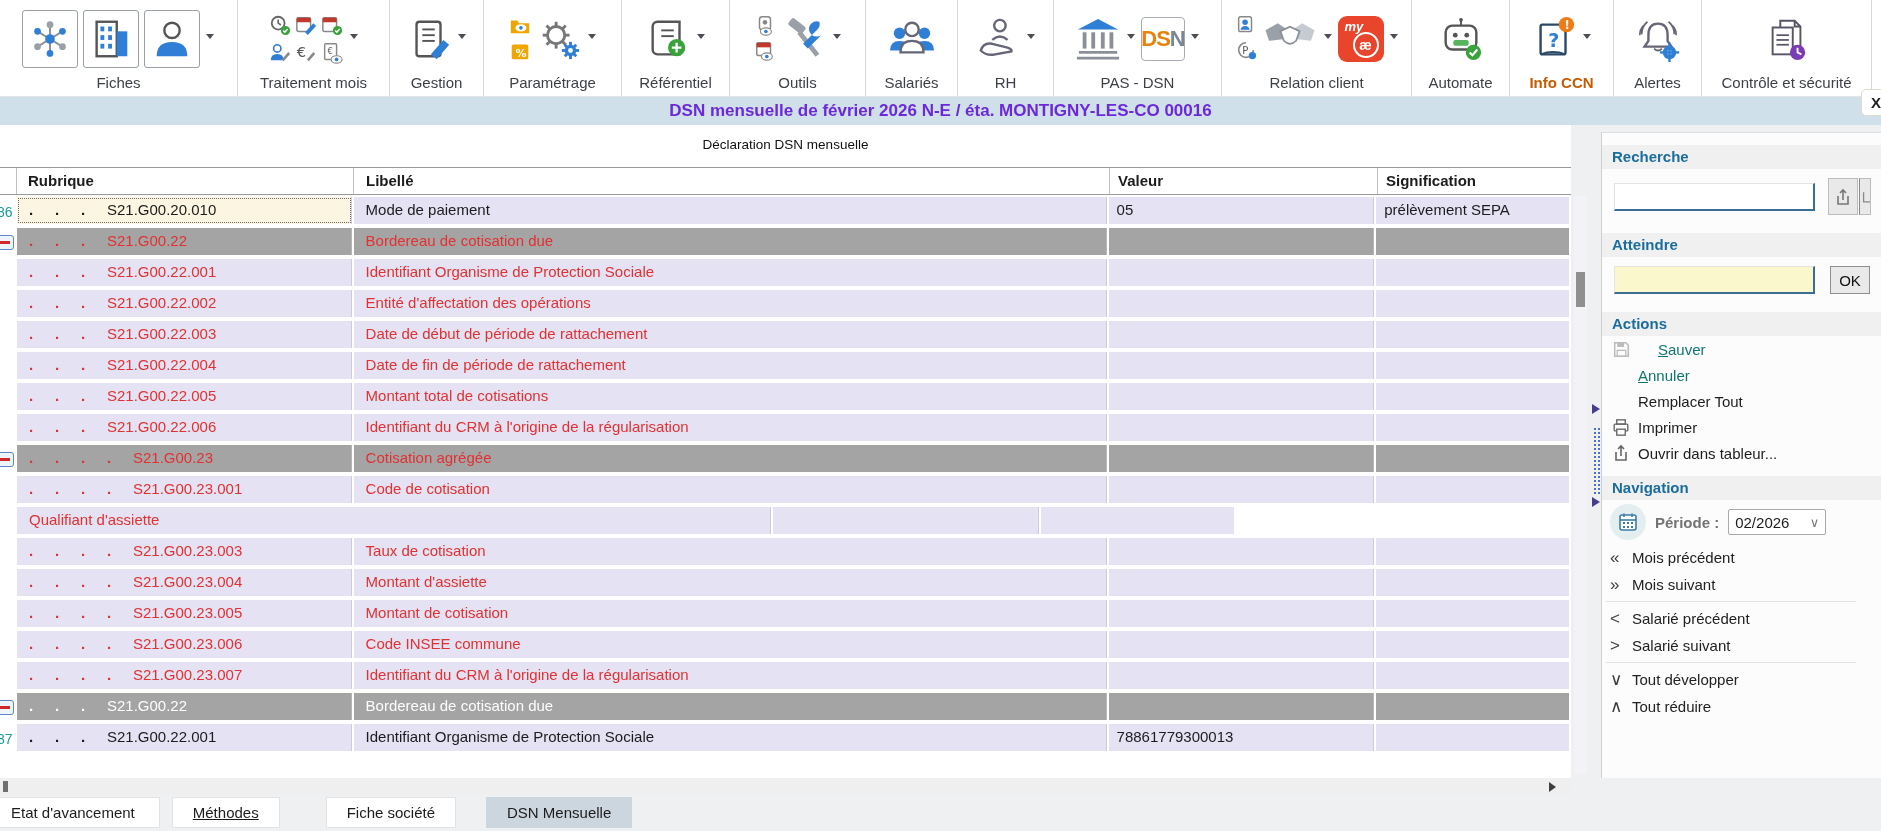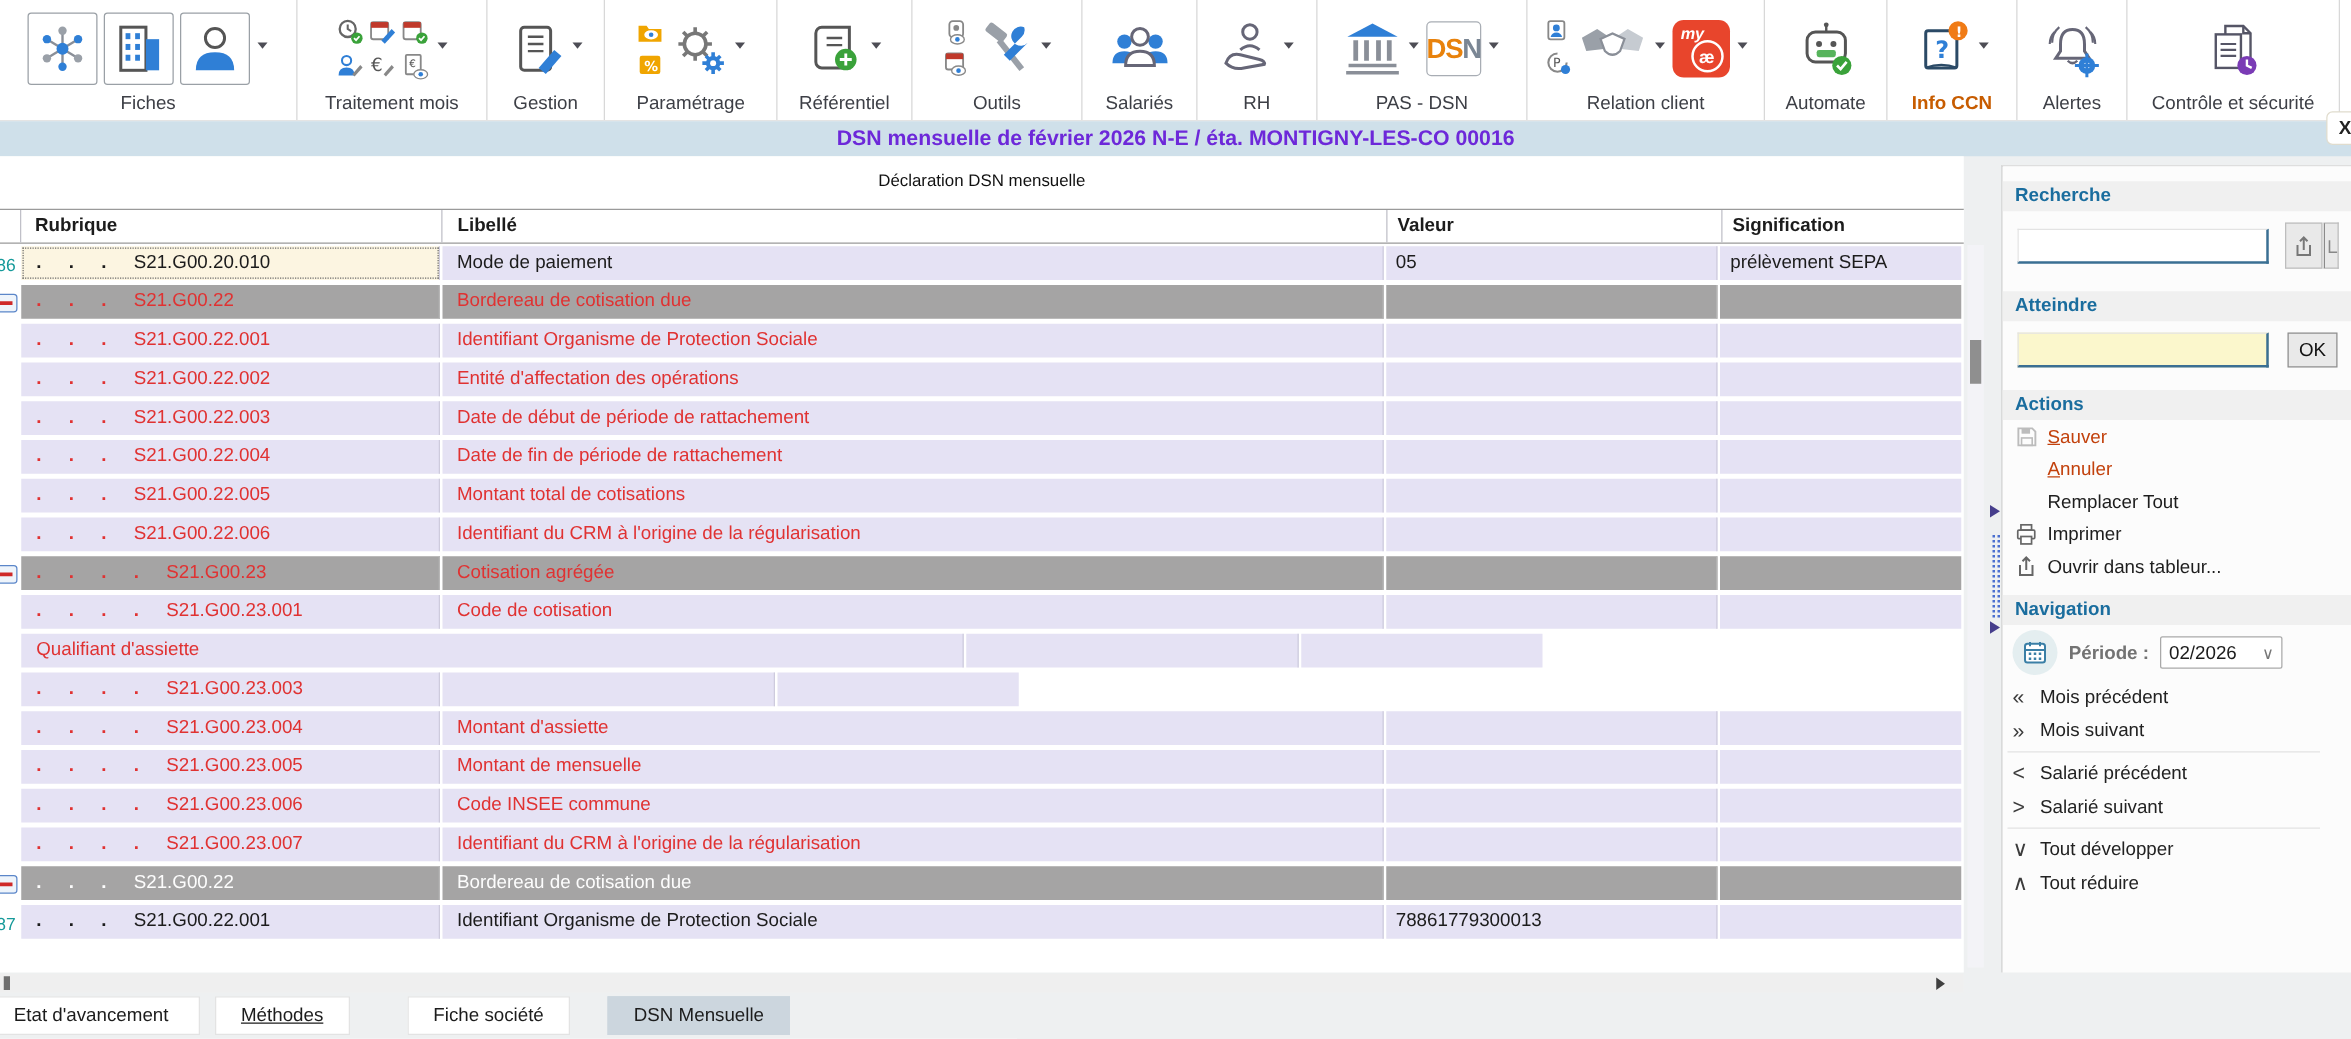--- a/index.html
+++ b/index.html
@@ -68,21 +68,21 @@
   .shead:first-child{margin-top:12px;}
   .inrow{display:flex;align-items:center;padding:9px 0 8px 12px;}
   .tinput{width:190px;height:25px;border:1px solid #e3e3e3;border-right:2px solid #3a6f93;border-bottom:2px solid #3a6f93;background:#fff;outline:none;font:inherit;padding:0 4px;box-sizing:content-box;}
   .tinput.yellow{background:#fbf7cc;}
   .sq-btn{width:30px;height:37px;background:#e9e9e9;border:1px solid #bdbdbd;display:flex;align-items:center;justify-content:center;margin-left:13px;box-sizing:border-box;}
   .sq-btn.cut{width:12px;margin-left:1px;border-left:1px solid #8a8a8a;overflow:hidden;justify-content:flex-start;padding-left:2px;}
   .ok-btn{width:40px;height:28px;margin-left:15px;background:#e9e9e9;border:1px solid #8f8f8f;font:inherit;color:#111;}
   .sitem{height:26px;display:flex;align-items:center;padding-left:8px;color:#1d1d1d;}
   .sitem .sic{width:22px;height:18px;display:flex;align-items:center;justify-content:center;margin-right:6px;}
   .sitem.indent{padding-left:36px;}
-  .sitem.disabled{color:#c2410c;}
+  .sitem.disabled{color:#0f766e;gap:20px;}
   .periode{display:flex;align-items:center;height:44px;padding-left:8px;gap:9px;}
   .cal-circle{width:36px;height:36px;border-radius:50%;background:#e4eef0;display:flex;align-items:center;justify-content:center;}
   .periode .plabel{font-weight:bold;color:#737373;}
   .pselect{width:98px;height:26px;border:1px solid #a9a9a9;border-radius:2px;background:#fff;display:flex;align-items:center;justify-content:space-between;padding:0 6px;box-sizing:border-box;}
   .pselect .chev{color:#777;font-size:13px;}
   .nitem{height:27px;display:flex;align-items:center;padding-left:8px;color:#222;}
   .nitem .nglyph{width:22px;font-size:17px;color:#3c3c3c;display:inline-block;text-align:left;}
   .ndiv{border-top:1px solid #e2e2e2;margin:3px 0 3px 4px;width:250px;}
   .panel-arrow{position:absolute;width:0;height:0;border:5px solid transparent;border-left:8px solid #463e8c;}
   #grip{position:absolute;left:1594px;top:428px;height:66px;width:2px;border-left:2px dotted #4a6fd0;border-right:2px dotted #4a6fd0;}
@@ -523,34 +523,35 @@
       </div>
       <div class="trow red-text">
         <div class="cell c-rowhead"></div>
         <div class="cell c-lib">Qualifiant d'assiette</div>
         <div class="cell c-val"></div>
         <div class="cell c-sig"></div>
       </div>
       <div class="trow red-text">
         <div class="cell c-rowhead"></div>
         <div class="cell c-rub"><i class="dot">.</i><i class="dot">.</i><i class="dot">.</i><i class="dot">.</i><span>S21.G00.23.003</span></div>
+        <div class="cell c-lib">Taux de cotisation</div>
         <div class="cell c-val"></div>
         <div class="cell c-sig"></div>
       </div>
       <div class="trow red-text">
         <div class="cell c-rowhead"></div>
         <div class="cell c-rub"><i class="dot">.</i><i class="dot">.</i><i class="dot">.</i><i class="dot">.</i><span>S21.G00.23.004</span></div>
         <div class="cell c-lib">Montant d'assiette</div>
         <div class="cell c-val"></div>
         <div class="cell c-sig"></div>
       </div>
       <div class="trow red-text">
         <div class="cell c-rowhead"></div>
         <div class="cell c-rub"><i class="dot">.</i><i class="dot">.</i><i class="dot">.</i><i class="dot">.</i><span>S21.G00.23.005</span></div>
-        <div class="cell c-lib">Montant de mensuelle</div>
+        <div class="cell c-lib">Montant de cotisation</div>
         <div class="cell c-val"></div>
         <div class="cell c-sig"></div>
       </div>
       <div class="trow red-text">
         <div class="cell c-rowhead"></div>
         <div class="cell c-rub"><i class="dot">.</i><i class="dot">.</i><i class="dot">.</i><i class="dot">.</i><span>S21.G00.23.006</span></div>
         <div class="cell c-lib">Code INSEE commune</div>
         <div class="cell c-val"></div>
         <div class="cell c-sig"></div>
       </div>

